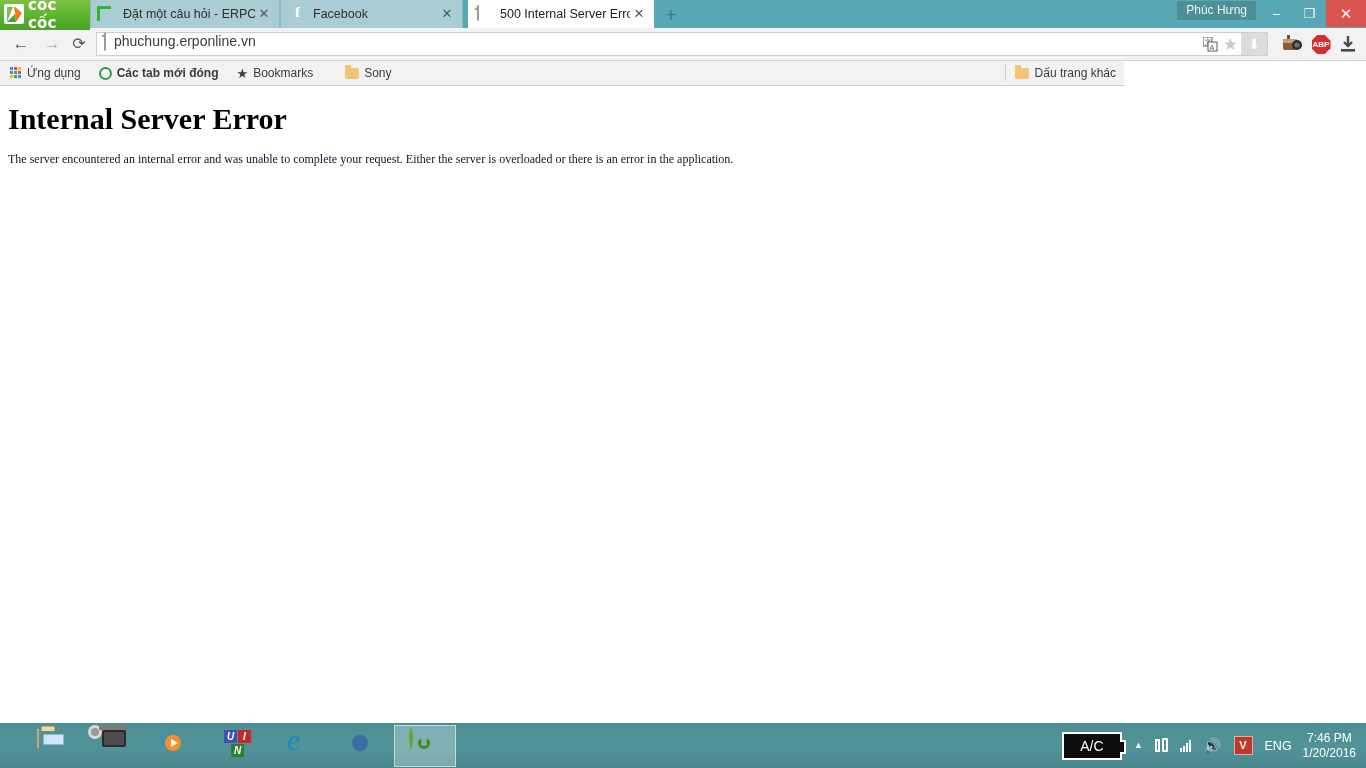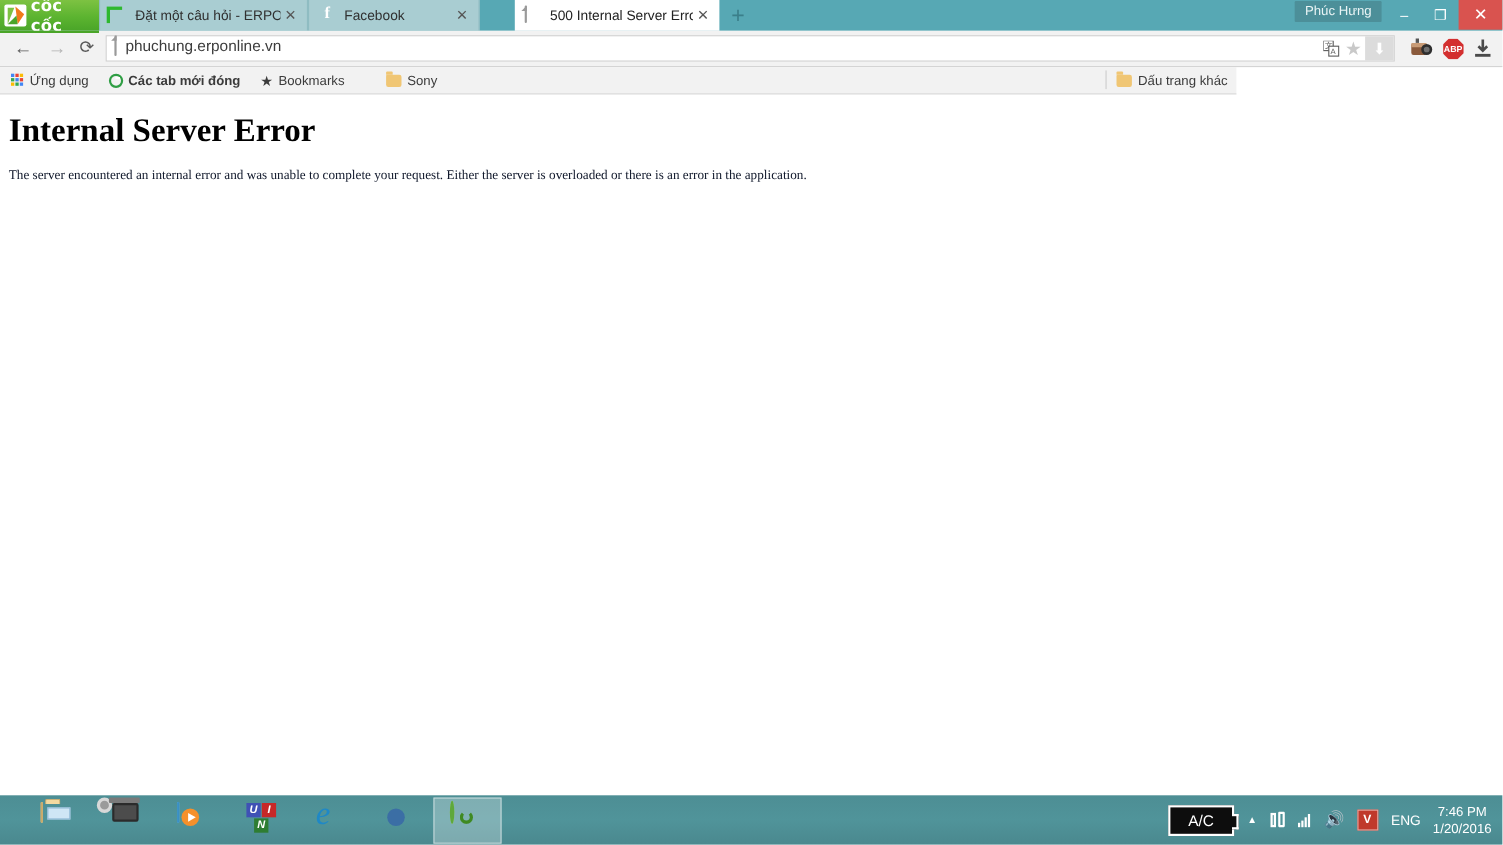--- a/index.html
+++ b/index.html
@@ -298,21 +298,21 @@
       </div>
       <span class="logo-text">cốc cốc</span>
     </div>
 
     <div class="tab inactive" style="left:90px; width:190px;">
       <span class="favicon"><span class="fav-green"></span></span>
       <span class="ttl">Đặt một câu hỏi - ERPOnli</span>
       <span class="tclose">✕</span>
     </div>
 
-    <div class="tab inactive" style="left:280px; width:156px;">
+    <div class="tab inactive" style="left:280px; width:183px;">
       <span class="favicon"><span class="fav-fb"></span></span>
       <span class="ttl">Facebook</span>
       <span class="tclose">✕</span>
     </div>
 
     <div class="tab active" style="left:468px; width:186px;">
       <span class="favicon"><span class="fav-doc"></span></span>
       <span class="ttl">500 Internal Server Error</span>
       <span class="tclose">✕</span>
     </div>
@@ -388,21 +388,21 @@
     <div class="bk" style="margin-left:18px;font-weight:bold;">
       <span class="recent-ico"></span>
       <span class="lbl">Các tab mới đóng</span>
     </div>
 
     <div class="bk" style="margin-left:18px;">
       <span class="star-bk">★</span>
       <span class="lbl">Bookmarks</span>
     </div>
 
-    <div class="bk" style="margin-left:24px;padding-left:14px;">
+    <div class="bk" style="margin-left:18px;padding-left:14px;">
       <span class="folder-ico"></span>
       <span class="lbl">Sony</span>
     </div>
 
     <div class="bk-divider"></div>
     <div class="bk-right">
       <span class="folder-ico"></span>
       <span class="lbl" style="margin-left:6px;">Dấu trang khác</span>
     </div>
   </div>

